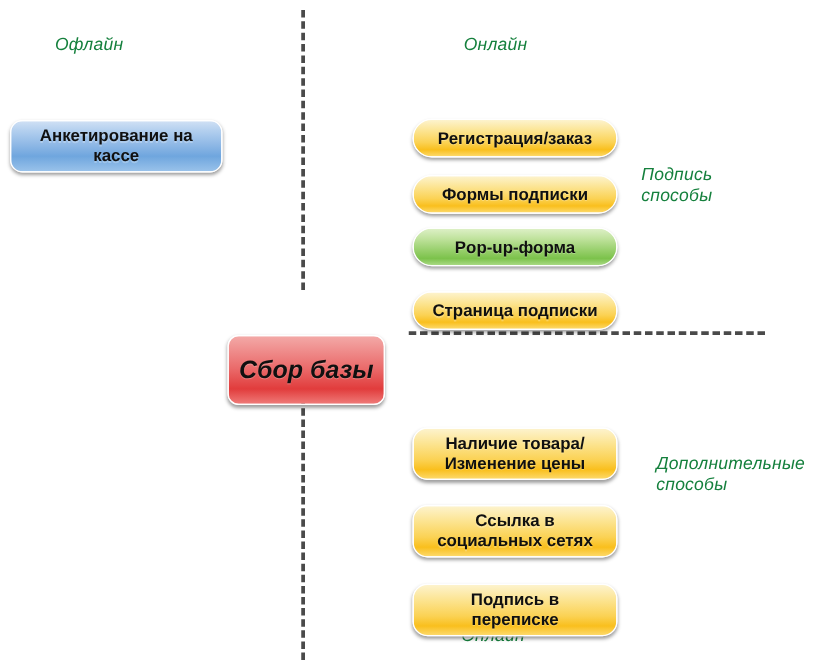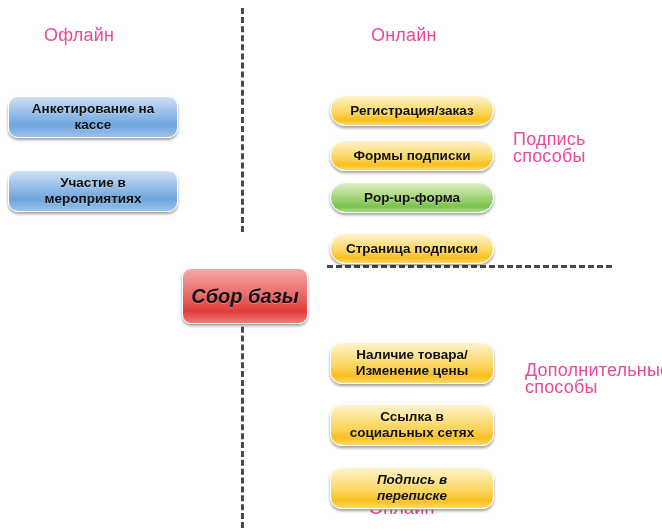--- a/index.html
+++ b/index.html
@@ -15,23 +15,24 @@
     width: 662px;
     height: 531px;
     background: #ffffff;
     overflow: hidden;
   }
 
   
   .caption {
     position: absolute;
     font-family: "Liberation Sans", sans-serif;
-    font-size: 18px;
+    font-style: italic;
+    font-size: 14px;
     line-height: 17px;
-    color: #ec4899;
+    color: #15803d;
     white-space: pre-line;
     letter-spacing: 0.2px;
   }
 
   
   .v-dash {
     position: absolute;
     width: 0;
     border-left: 3px dashed #4a4a4a;
   }
@@ -137,35 +138,33 @@
 способы</div>
 
   <div class="caption" style="left:525px; top:362px;">Дополнительные
 способы</div>
 
   <div class="caption" style="left:369px; top:500px;">Онлайн</div>
 
   <div class="node blue" style="left:8px; top:64px; width:170px; height:42px;">Анкетирование на
 кассе</div>
 
-  <div class="node blue" style="left:8px; top:138px; width:170px; height:42px;">Участие в
-мероприятиях</div>
 
   <div class="node red" style="left:182px; top:236px; width:126px; height:56px;">Сбор базы</div>
 
   <div class="node yellow-pill" style="left:330px; top:63px; width:164px; height:31px;">Регистрация/заказ</div>
 
   <div class="node yellow-pill" style="left:330px; top:108px; width:164px; height:31px;">Формы подписки</div>
 
   <div class="node yellow-pill" style="left:330px; top:201px; width:164px; height:31px;">Страница подписки</div>
 
   <div class="node green-pill" style="left:330px; top:150px; width:164px; height:31px;">Pop-up-форма</div>
 
   <div class="node yellow-rect" style="left:330px; top:310px; width:164px; height:42px;">Наличие товара/
 Изменение цены</div>
 
   <div class="node yellow-rect" style="left:330px; top:372px; width:164px; height:42px;">Ссылка в
 социальных сетях</div>
 
-  <div class="node yellow-rect" style="left:330px; top:435px; width:164px; height:42px;font-style:italic;">Подпись в
+  <div class="node yellow-rect" style="left:330px; top:435px; width:164px; height:42px;">Подпись в
 переписке</div>
 
 </div>
 
 </body></html>

